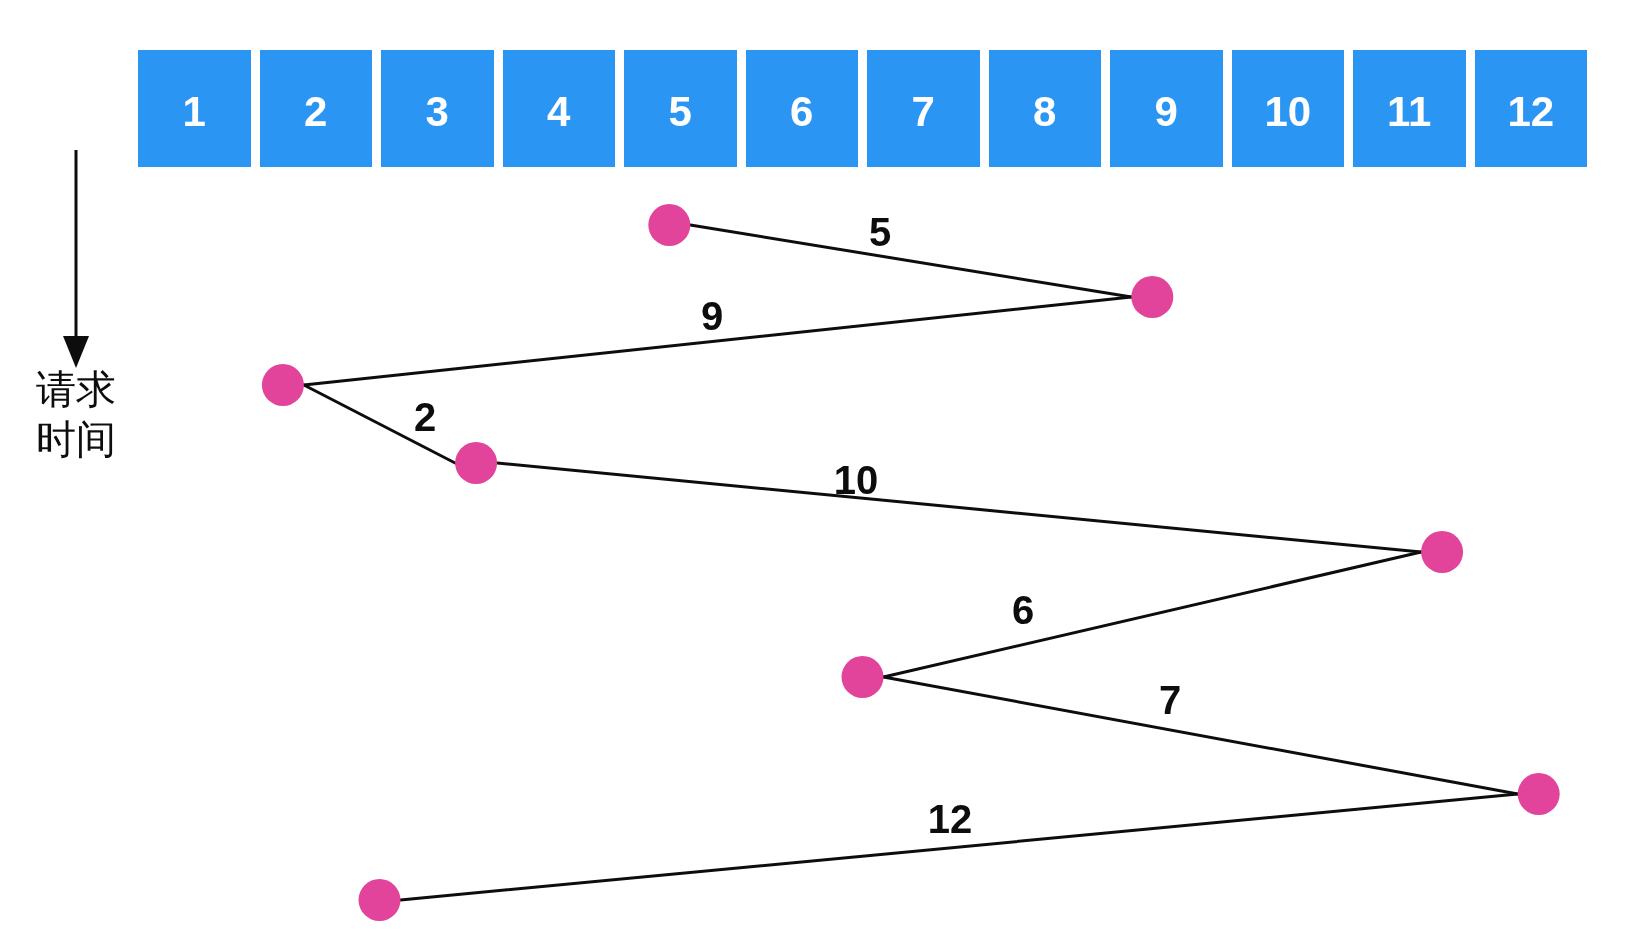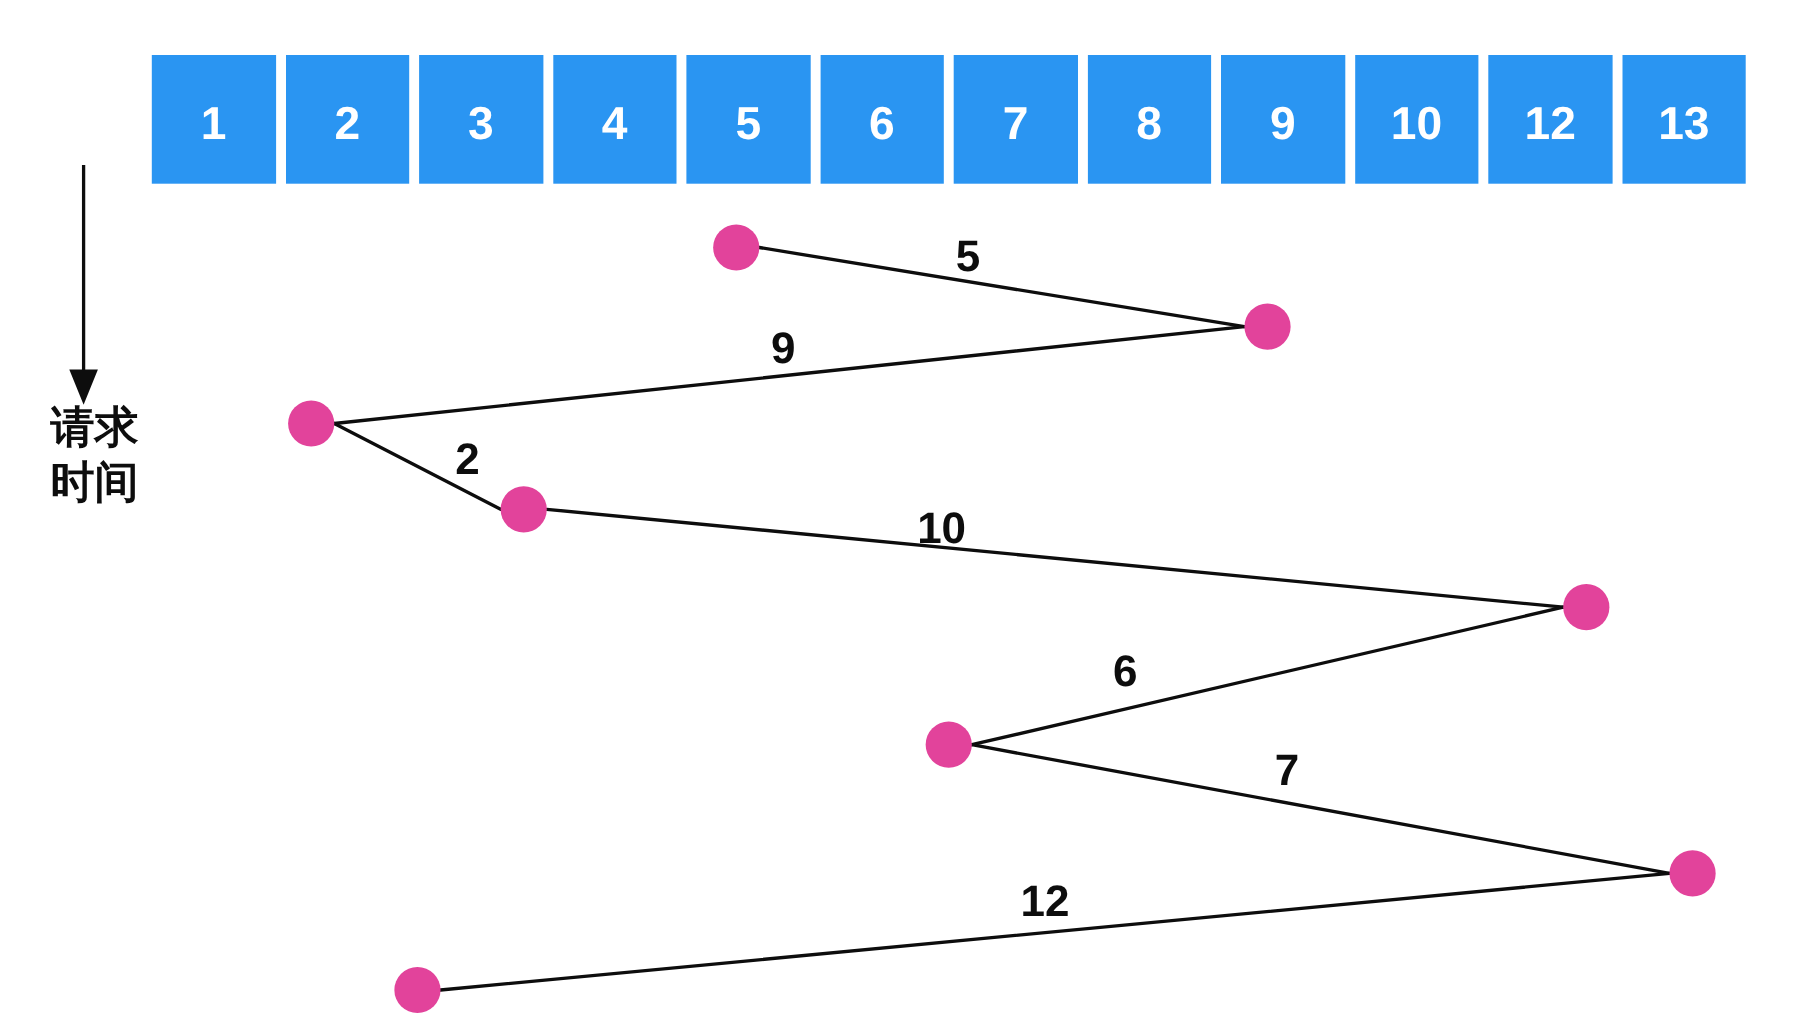--- a/index.html
+++ b/index.html
@@ -51,23 +51,23 @@
   .axis-arrow-svg {
     position: absolute;
     left: 56px;
     top: 142px;
   }
   .axis-label {
     position: absolute;
     left: 26px;
     top: 364px;
     width: 100px;
-    text-align: right;
+    text-align: center;
     font-size: 40px;
-    font-weight: bold;
+    font-weight: normal;
     line-height: 50px;
     color: var(--line-black, #0d0d0d);
   }
 </style>
 </head>
 <body>
 
 <div class="canvas">
 
   <div class="track-bar" id="track-bar">
@@ -95,24 +95,24 @@
       <div class="cell">
         <span>8</span>
       </div>
       <div class="cell">
         <span>9</span>
       </div>
       <div class="cell">
         <span>10</span>
       </div>
       <div class="cell">
-        <span>12</span>
+        <span>11</span>
       </div>
       <div class="cell">
-        <span>13</span>
+        <span>12</span>
       </div>
     </div>
 
   <svg class="axis-arrow-svg" width="40" height="232">
     <line x1="20" y1="8" x2="20" y2="198" stroke="#0d0d0d" stroke-width="3"></line>
     <polygon points="20,226 7,194 33,194" fill="#0d0d0d"></polygon>
   </svg>
 
   <div class="axis-label">
     <div>请求</div>

